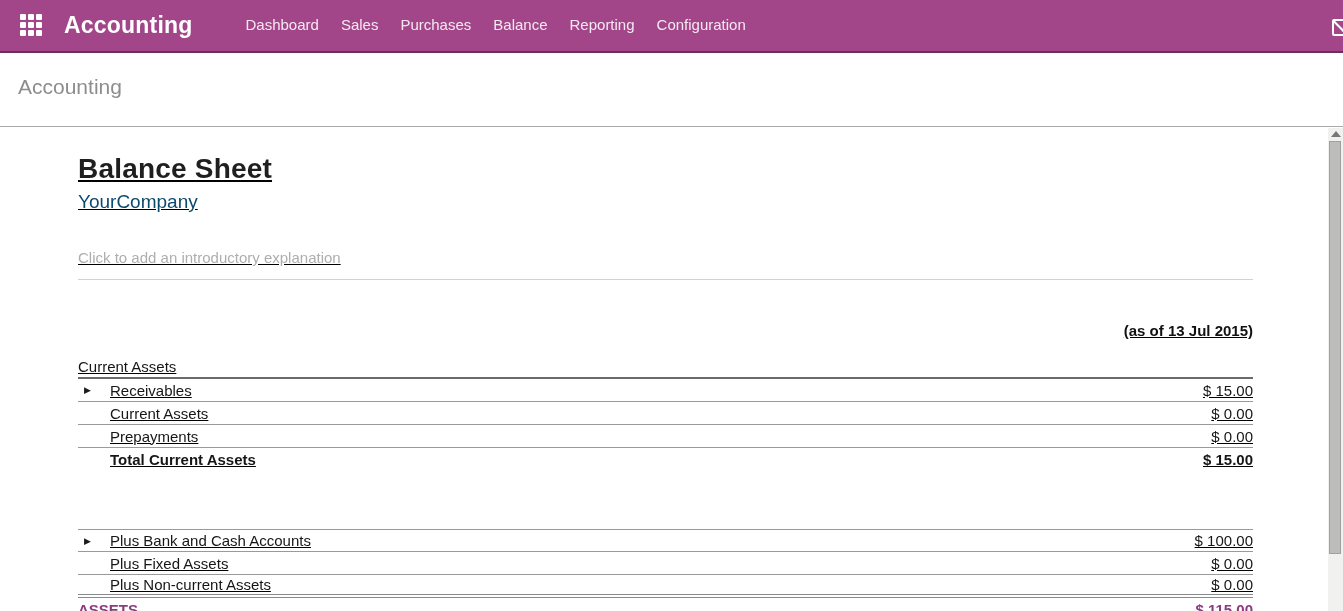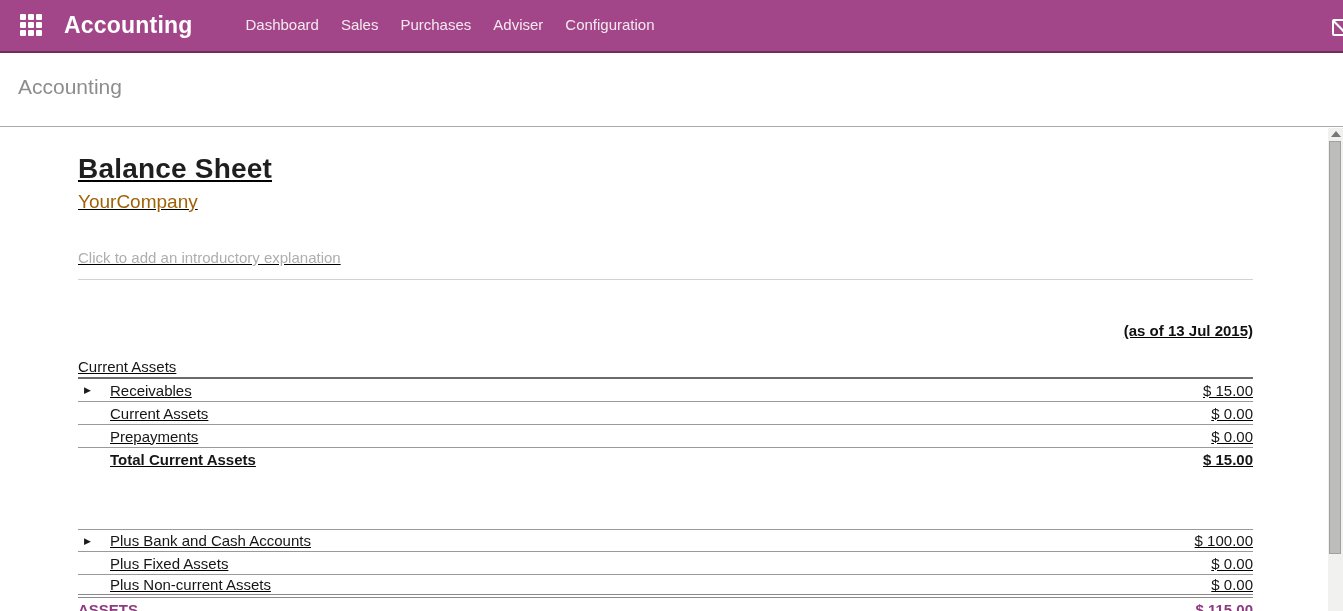--- a/index.html
+++ b/index.html
@@ -27,21 +27,21 @@
   
   .crumbbar { height:74px; background:#fff; border-bottom:1px solid #aaa;
               display:flex; align-items:center; }
   .crumb { font-size:21px; color:#8d8d8d; margin-left:18px; padding-bottom:6px;
            cursor:pointer; }
 
   
   .content { position:relative; padding:0 90px 0 78px;text-decoration:underline; }
   .rpt-title { margin-top:27px; font-size:28px; line-height:30px; color:#1f1f1f;
                font-weight:bold; letter-spacing:.2px; }
-  .rpt-company { margin-top:7px; font-size:19px; line-height:22px; color:#a16207; }
+  .rpt-company { margin-top:7px; font-size:19px; line-height:22px; color:#0c4a6e; }
   .rpt-intro { margin-top:36px; font-size:15px; line-height:17px; color:#aeaeae;
                padding-bottom:13px; border-bottom:1px solid #d2d2d2; cursor:text; }
 
   .date-row { margin-top:42px; text-align:right; font-size:15px; font-weight:bold;
               color:#111; height:18px; line-height:18px; }
 
   .tbl { margin-top:16px; }
   .row { display:flex; justify-content:space-between; align-items:center;
          height:23px; font-size:15px; color:#161616;
          border-bottom:1px solid #9a9a9a; position:relative; }
@@ -81,21 +81,22 @@
       <i></i>
       <i></i>
       <i></i>
       <i></i>
   </div>
   <div class="brand">Accounting</div>
   <div class="menu">
     <span class="item">Dashboard</span>
     <span class="item">Sales</span>
     <span class="item">Purchases</span>
-    <span class="item">Adviser</span>
+    <span class="item">Balance</span>
+    <span class="item">Reporting</span>
     <span class="item">Configuration</span>
   </div>
   <span class="envelope"></span>
 </div>
 
 <div class="crumbbar">
   <span class="crumb">Accounting</span>
 </div>
 
 <div class="content">

